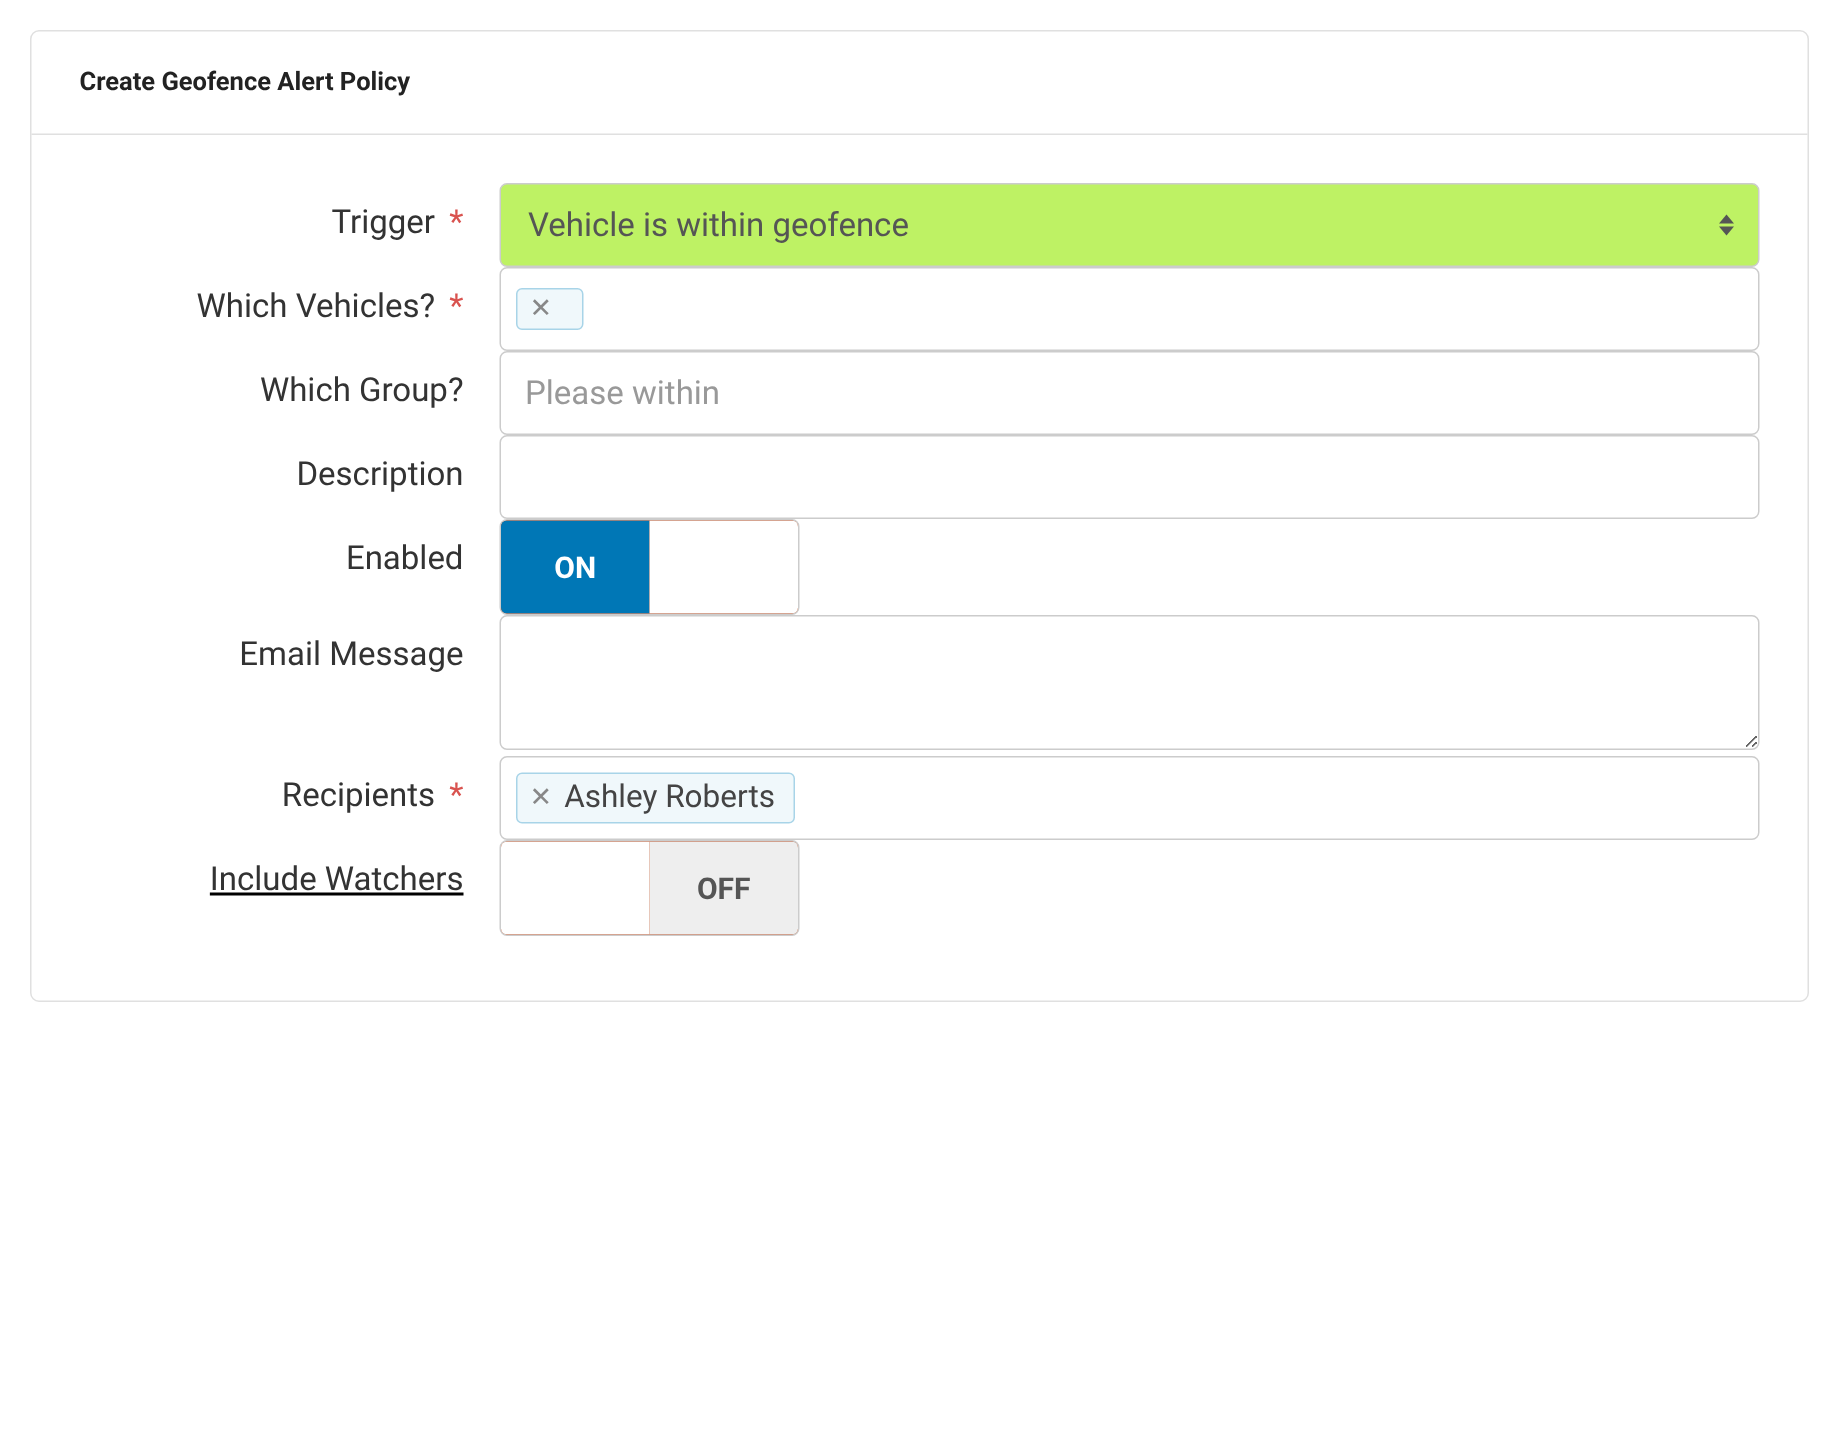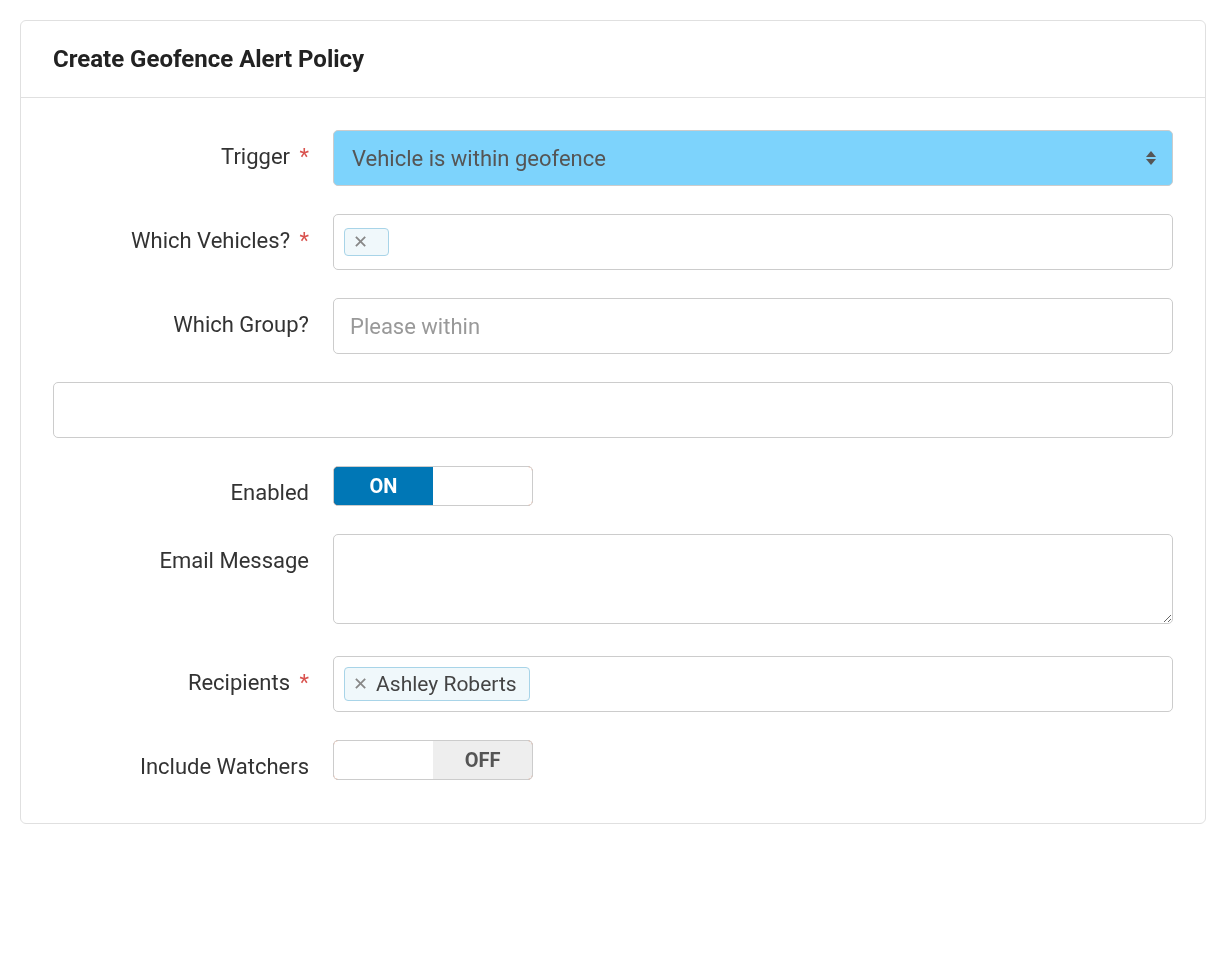--- a/index.html
+++ b/index.html
@@ -17,34 +17,34 @@
       border-radius: 6px;
       background: #fff;
       max-width: 1186px;
       margin: 0 auto;
     }
     .panel-header {
       padding: 24px 32px;
       border-bottom: 1px solid #e0e0e0;
     }
     .panel-title {
-      font-size: 24px;
+      font-size: 17px;
       font-weight: 700;
       color: #222;
     }
     .panel-body {
       padding: 32px 32px 40px 32px;
     }
     .form-row {
       display: flex;
       align-items: flex-start;
-      margin-bottom: 28px;
     }
     .form-row:last-child {
       margin-bottom: 0;
+      text-decoration: underline;
     }
     .form-label {
       width: 280px;
       text-align: right;
       padding-right: 24px;
       padding-top: 14px;
       font-size: 22px;
       color: #333;
       flex-shrink: 0;
     }
@@ -52,21 +52,21 @@
       color: #d9534f;
       margin-left: 4px;
     }
     .form-control-wrap {
       flex: 1;
     }
     .select-wrap {
       position: relative;
       border: 1px solid #ccc;
       border-radius: 5px;
-      background: #7dd3fc;
+      background: #bef264;
       height: 56px;
       display: flex;
       align-items: center;
       padding: 0 48px 0 18px;
       cursor: pointer;
     }
     .select-value {
       font-size: 22px;
       color: #555;
     }
@@ -146,21 +146,21 @@
       color: #333;
       background: #fff;
       resize: both;
       font-family: inherit;
     }
     .toggle {
       display: inline-flex;
       border: 1px solid #ccc;
       border-radius: 5px;
       overflow: hidden;
-      height: 40px;
+      height: 64px;
       width: 200px;
       background: #c2410c;
       cursor: pointer;
     }
     .toggle-half {
       flex: 1;
       display: flex;
       align-items: center;
       justify-content: center;
       font-size: 20px;
@@ -228,20 +228,23 @@
         <span>Which Group?</span>
       </div>
       <div class="form-control-wrap">
         <div class="tag-input">
           <span class="tag-input-placeholder">Please within</span>
         </div>
       </div>
     </div>
 
     <div class="form-row">
+      <div class="form-label">
+        <span>Description</span>
+      </div>
       <div class="form-control-wrap">
         <input type="text" class="text-input" value="" style="">
       </div>
     </div>
 
     <div class="form-row">
       <div class="form-label">
         <span>Enabled</span>
       </div>
       <div class="form-control-wrap">

